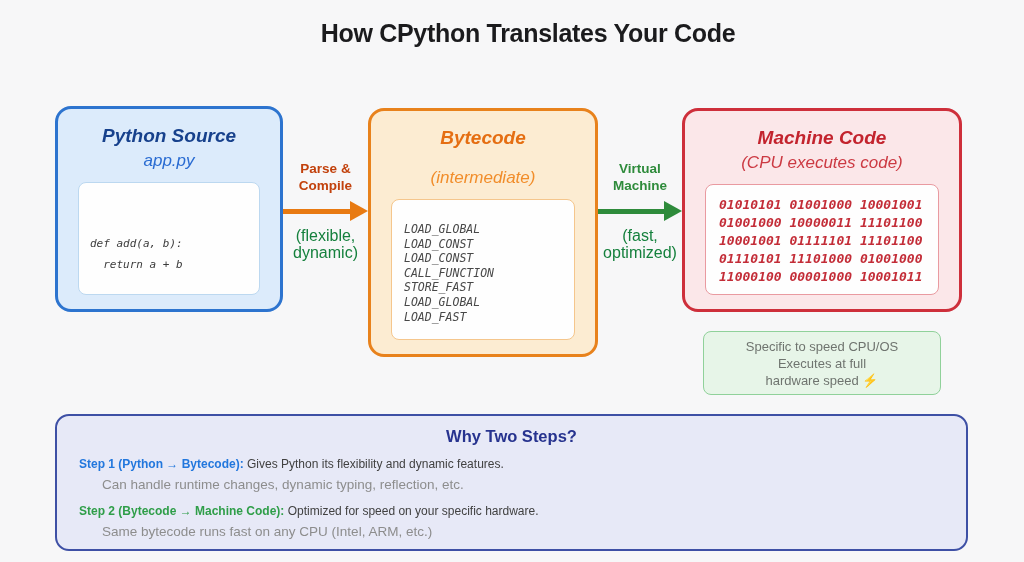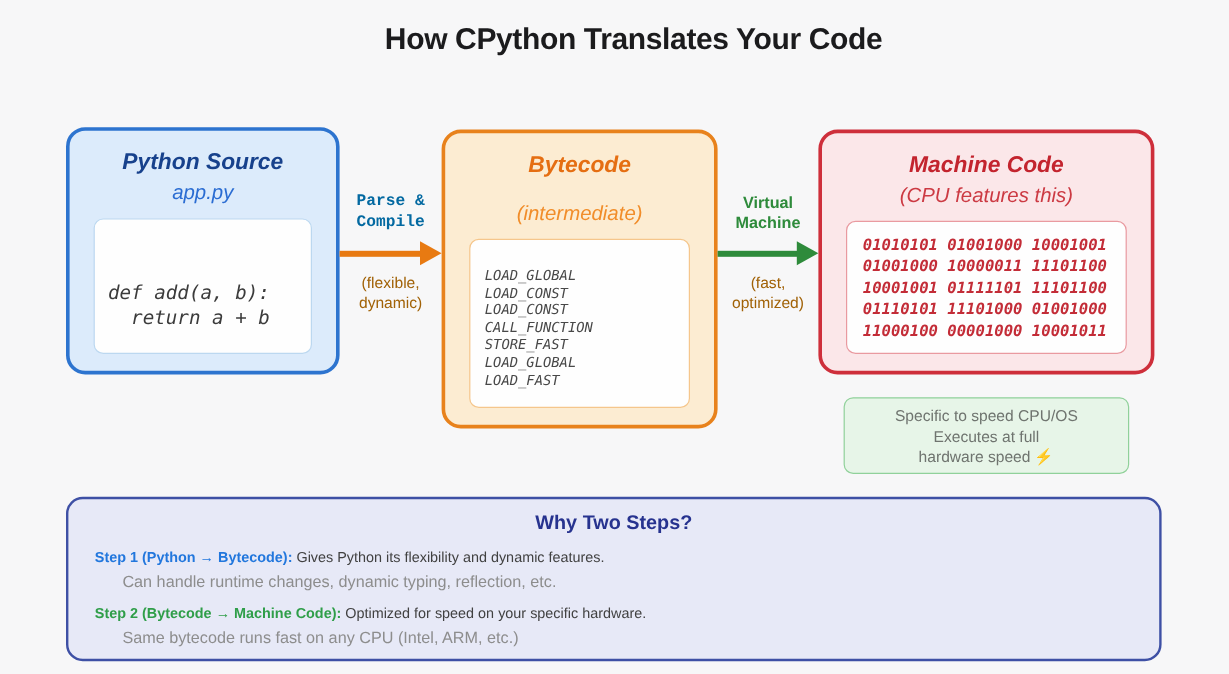--- a/index.html
+++ b/index.html
@@ -43,54 +43,54 @@
     border-radius: 8px;
     text-align: left;
     font-family: "DejaVu Sans Mono", monospace;
     white-space: pre;
     overflow: hidden;
   }
 
   .stage-blue  { left: 55px;  top: 106px; width: 228px; height: 206px; background: #dcebfb; border: 3px solid #2d74cf; }
   .stage-blue .stage-title { color: #17418c; }
   .stage-blue .stage-subtitle { color: #2a6cd2; }
-  .stage-blue .stage-code { border: 1.5px solid #bcd8f0; padding: 8px 11px; font-size: 16px; line-height: 21px; color: #3b3b3b; }
+  .stage-blue .stage-code { border: 1.5px solid #bcd8f0; padding: 8px 11px; font-size: 11px; line-height: 21px; color: #3b3b3b; }
 
   .stage-orange { left: 368px; top: 108px; width: 230px; height: 249px; background: #fcecd2; border: 3px solid #e8821c; }
   .stage-orange .stage-title { color: #e56e12; }
   .stage-orange .stage-subtitle { color: #f18d2a; margin-top: 20px; }
   .stage-orange .stage-code { border: 1.5px solid #f5c68c; padding: 22px 12px; font-size: 11.5px; line-height: 14.6px; color: #484848; }
 
   .stage-red   { left: 682px; top: 108px; width: 280px; height: 204px; background: #fbe7e9; border: 3px solid #ce2f3b; }
   .stage-red .stage-title { color: #c3242e; }
   .stage-red .stage-subtitle { color: #cc3a43; }
   .stage-red .stage-code { border: 1.5px solid #e99aa0; padding: 11px 13px; font-size: 13px; font-weight: bold; line-height: 18px; color: #c32c37; }
 
   
   .flow-arrow { position: absolute; top: 160px; text-align: center; }
   .flow-arrow-1 { left: 283px; width: 85px; }
   .flow-arrow-2 { left: 598px; width: 84px; }
   .arrow-label { font-size: 13.5px; font-weight: bold; line-height: 17px; }
-  .flow-arrow-1 .arrow-label, .arrow-orange-color { color: #0369a1; font-family: Liberation Mono, monospace; }
+  .flow-arrow-1 .arrow-label, .arrow-orange-color { color: #c2410c; }
   .flow-arrow-2 .arrow-label { color: #2e8b3b; }
   .arrow-graphic { position: relative; height: 20px; margin: 7px 0 6px 0; }
   .arrow-shaft { position: absolute; left: 0; right: 15px; top: 7.5px; height: 5px; }
   .arrow-head {
     position: absolute; right: 0; top: 0;
     width: 0; height: 0;
     border-top: 10px solid transparent;
     border-bottom: 10px solid transparent;
     border-left-width: 18px;
     border-left-style: solid;
   }
   .flow-arrow-1 .arrow-shaft { background: #e87a12; }
   .flow-arrow-1 .arrow-head  { border-left-color: #e87a12; }
   .flow-arrow-2 .arrow-shaft { background: #2e8b3b; }
   .flow-arrow-2 .arrow-head  { border-left-color: #2e8b3b; }
-  .arrow-sublabel { font-size: 13px; line-height: 17px; color: #a16207; }
+  .arrow-sublabel { font-size: 16px; line-height: 17px; color: #15803d; }
 
   
   .note {
     position: absolute;
     border-radius: 8px;
     display: flex;
     flex-direction: column;
     align-items: center;
     justify-content: center;
     text-align: center;
@@ -159,21 +159,21 @@
     <div class="arrow-label">Virtual Machine</div>
     <div class="arrow-graphic">
       <div class="arrow-shaft"></div>
       <div class="arrow-head"></div>
     </div>
     <div class="arrow-sublabel">(fast, optimized)</div>
   </div>
 
   <div class="stage stage-red">
     <div class="stage-title">Machine Code</div>
-    <div class="stage-subtitle">(CPU features this)</div>
+    <div class="stage-subtitle">(CPU executes code)</div>
     <div class="stage-code">01010101 01001000 10001001
 01001000 10000011 11101100
 10001001 01111101 11101100
 01110101 11101000 01001000
 11000100 00001000 10001011</div>
   </div>
 
 
   <div class="note note-green">
     <div>Specific to speed CPU/OS

